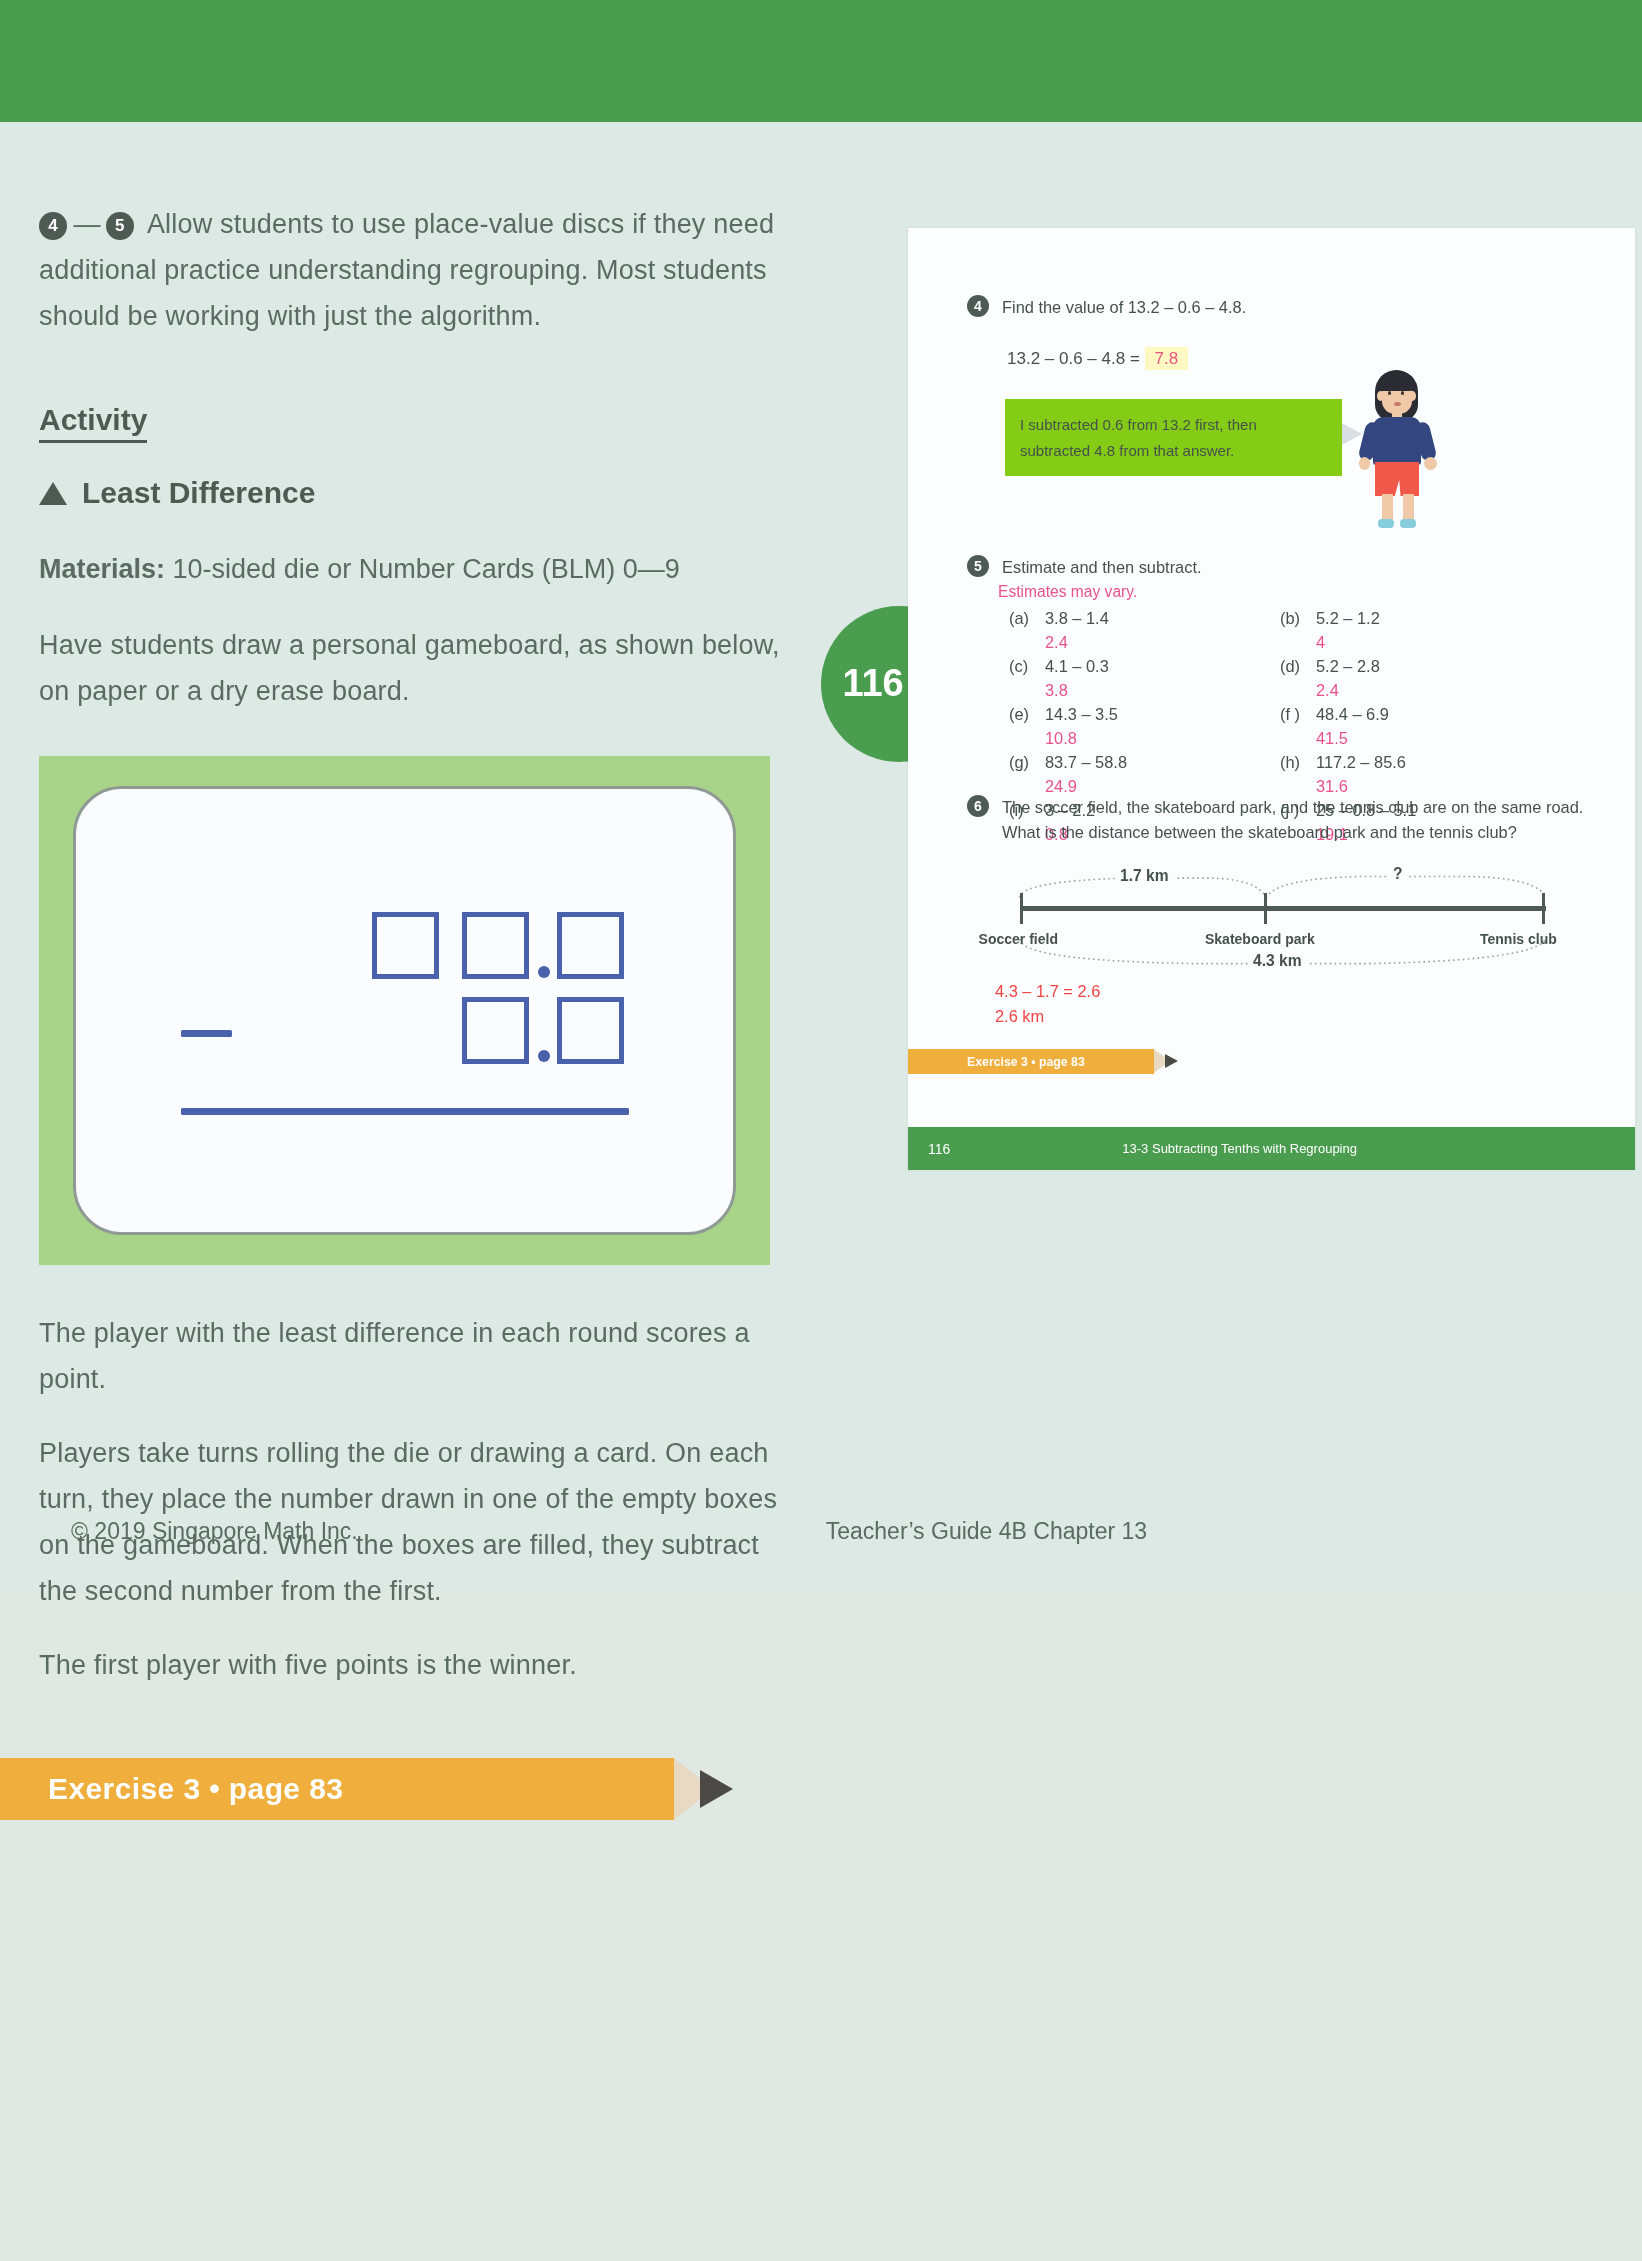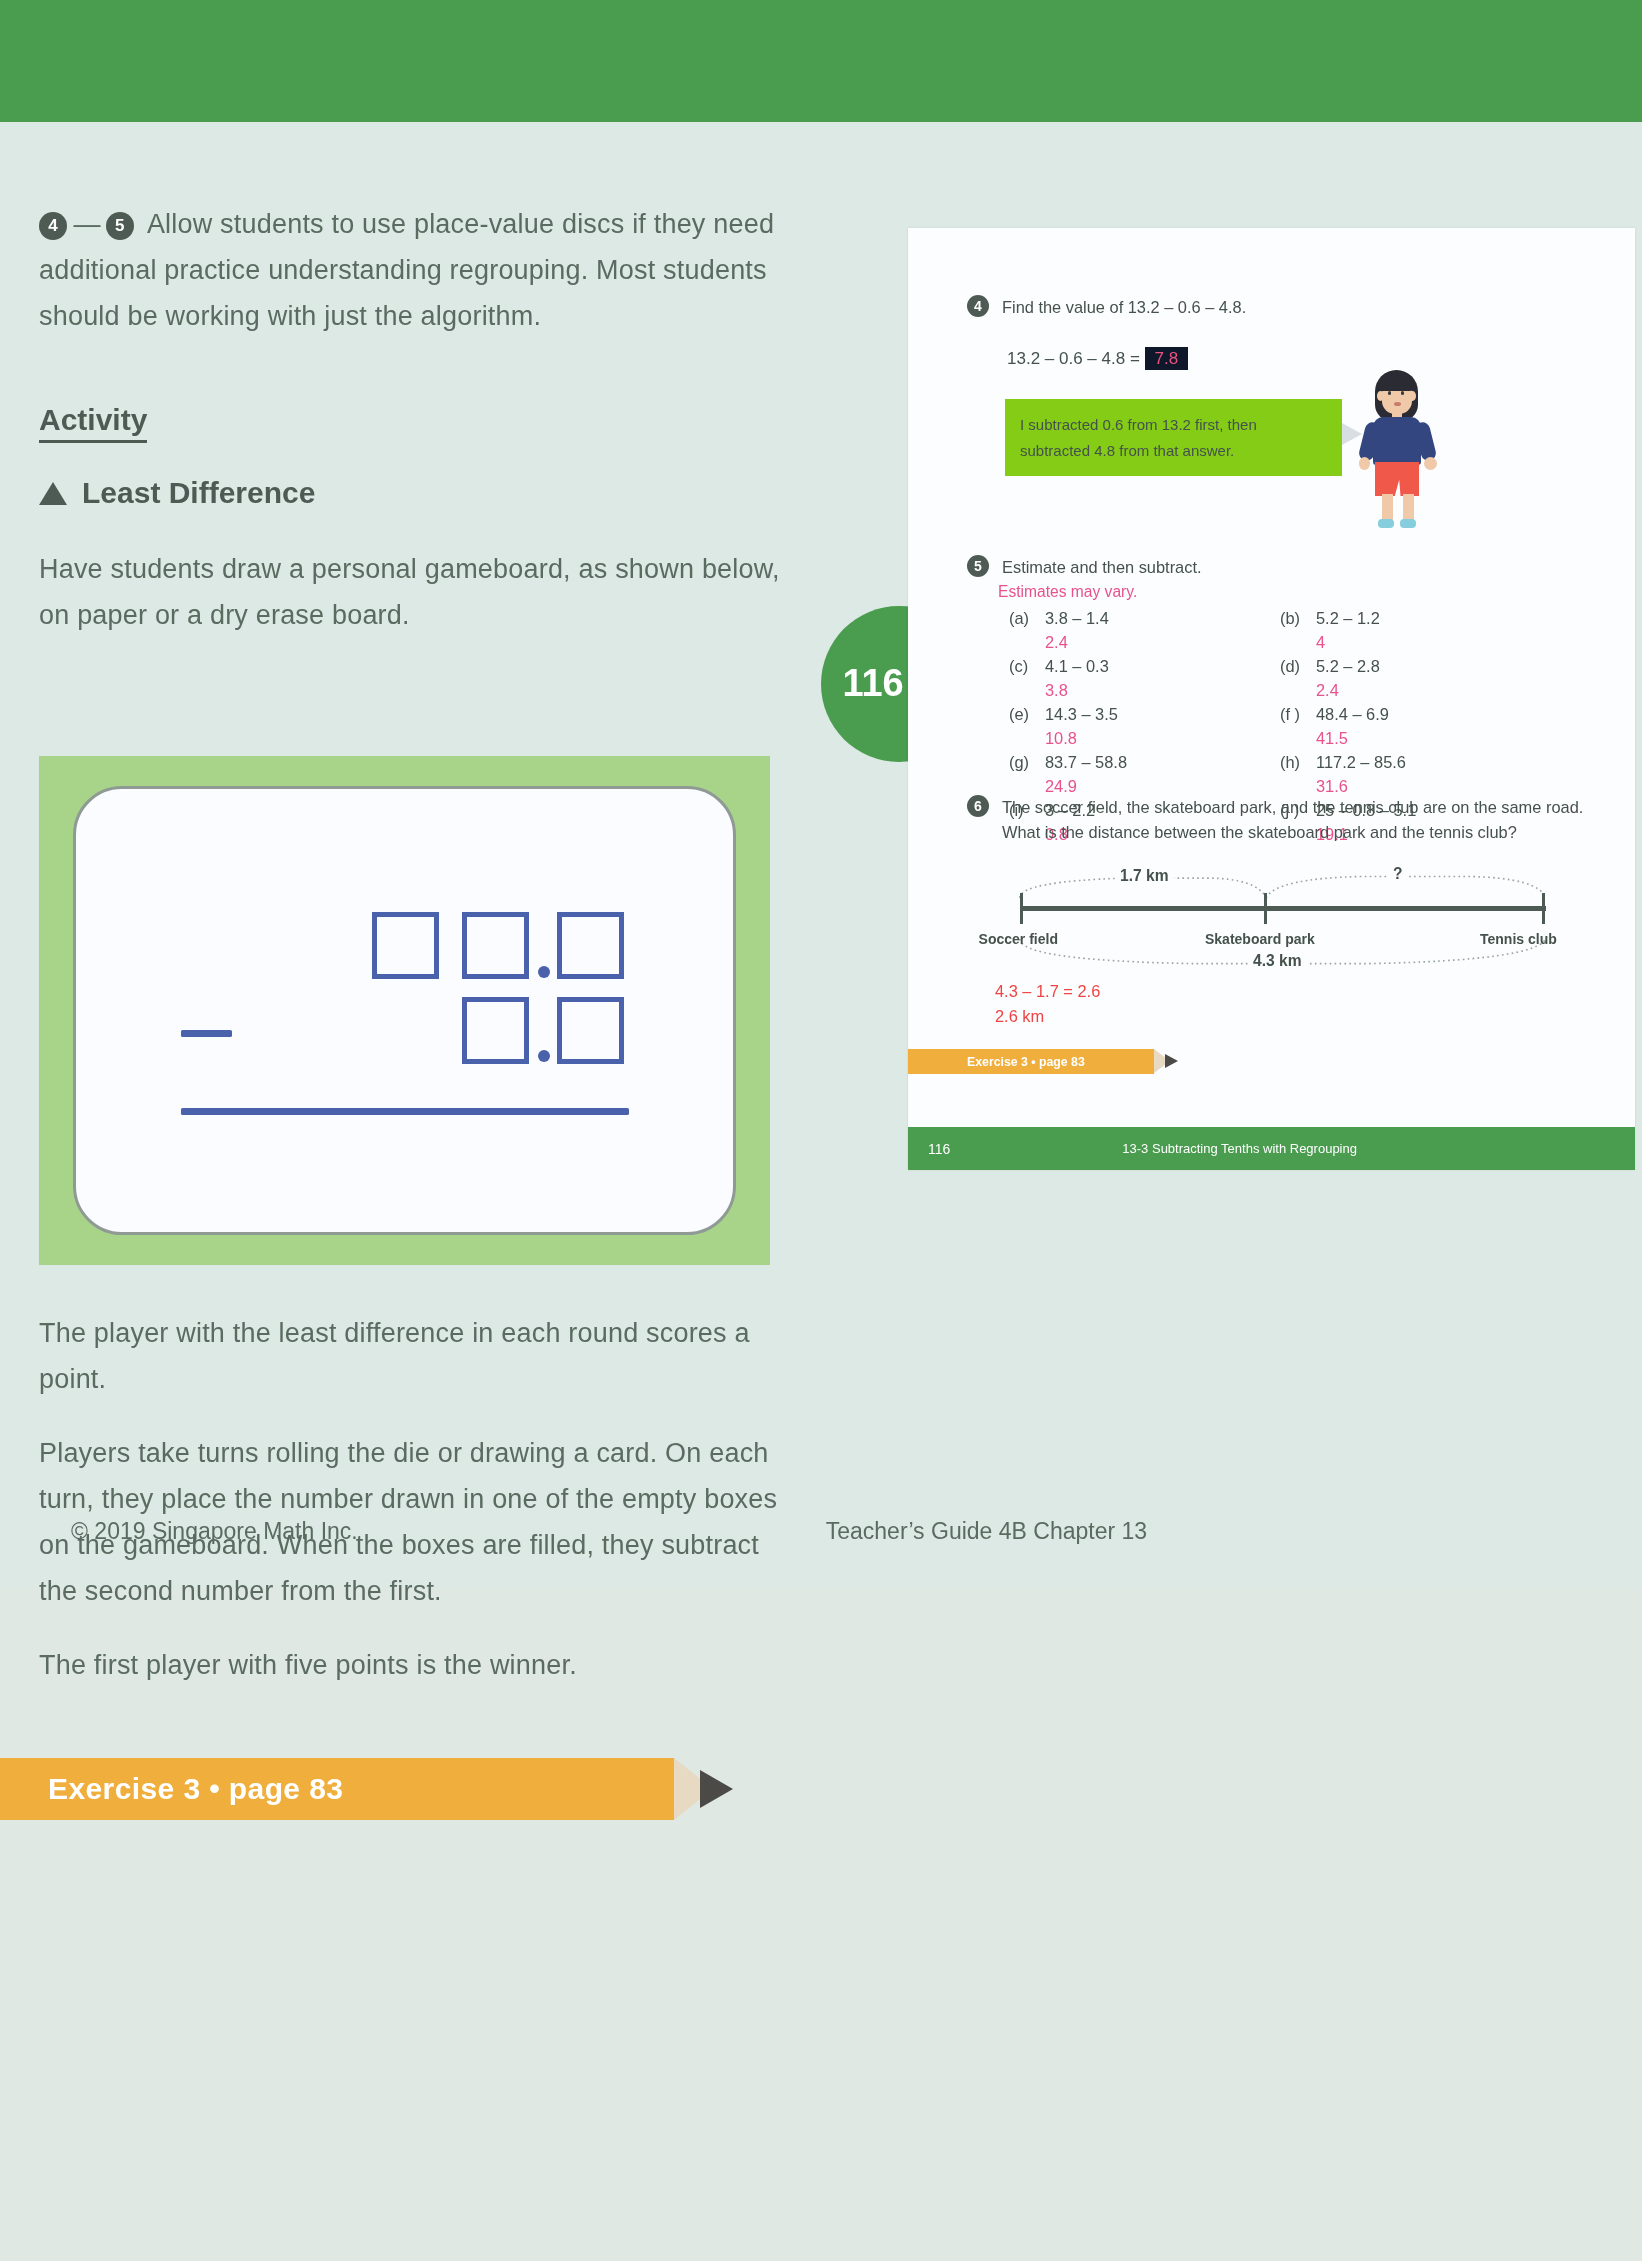--- a/index.html
+++ b/index.html
@@ -180,21 +180,21 @@
   }
   .ip-text { font-size: 16.4px; line-height: 25px; color: #45514b; }
 
   .q4 { position: absolute; left: 59px; top: 67px; width: 608px; }
   .q4-eq {
     position: absolute; left: 99px; top: 119px;
     font-size: 17px; color: #45514b;
   }
   .ans-hl {
     display: inline-block;
-    background: #0f172a; color: #e75480;
+    background: #fef9c3; color: #e75480;
     padding: 1.6px 10px; font-weight: 500;
   }
   .bubble {
     position: absolute; left: 97px; top: 171px;
     width: 337px; padding: 13px 15px;
     background: #84cc16; color: #45514b;
     font-size: 15px; line-height: 25.5px;
   }
   .bubble-tail {
     position: absolute; left: 434px; top: 195px;
@@ -303,20 +303,23 @@
       <span class="num-badge">4</span><span class="dash-between">—</span><span class="num-badge">5</span><span class="gap-after-badges"></span><span>Allow students to use place-value discs if they need additional practice understanding regrouping. Most students should be working with just the algorithm.</span>
     </div>
 
     <div class="activity-head">Activity</div>
 
     <div class="act-title-row">
       <div class="tri"></div>
       <div class="act-title">Least Difference</div>
     </div>
 
+    <div class="materials">
+      <b>Materials:</b><span> 10-sided die or Number Cards (BLM) 0—9</span>
+    </div>
 
     <div class="para">Have students draw a personal gameboard, as shown below, on paper or a dry erase board.</div>
   </div>
 
   <div class="board-wrap">
     <div class="board-inner">
 
       <div class="bx" style="left:296px;top:123px;width:67px;height:67px;"></div>
       <div class="bx" style="left:386px;top:123px;width:67px;height:67px;"></div>
       <div class="dot" style="left:462px;top:177px;"></div>

